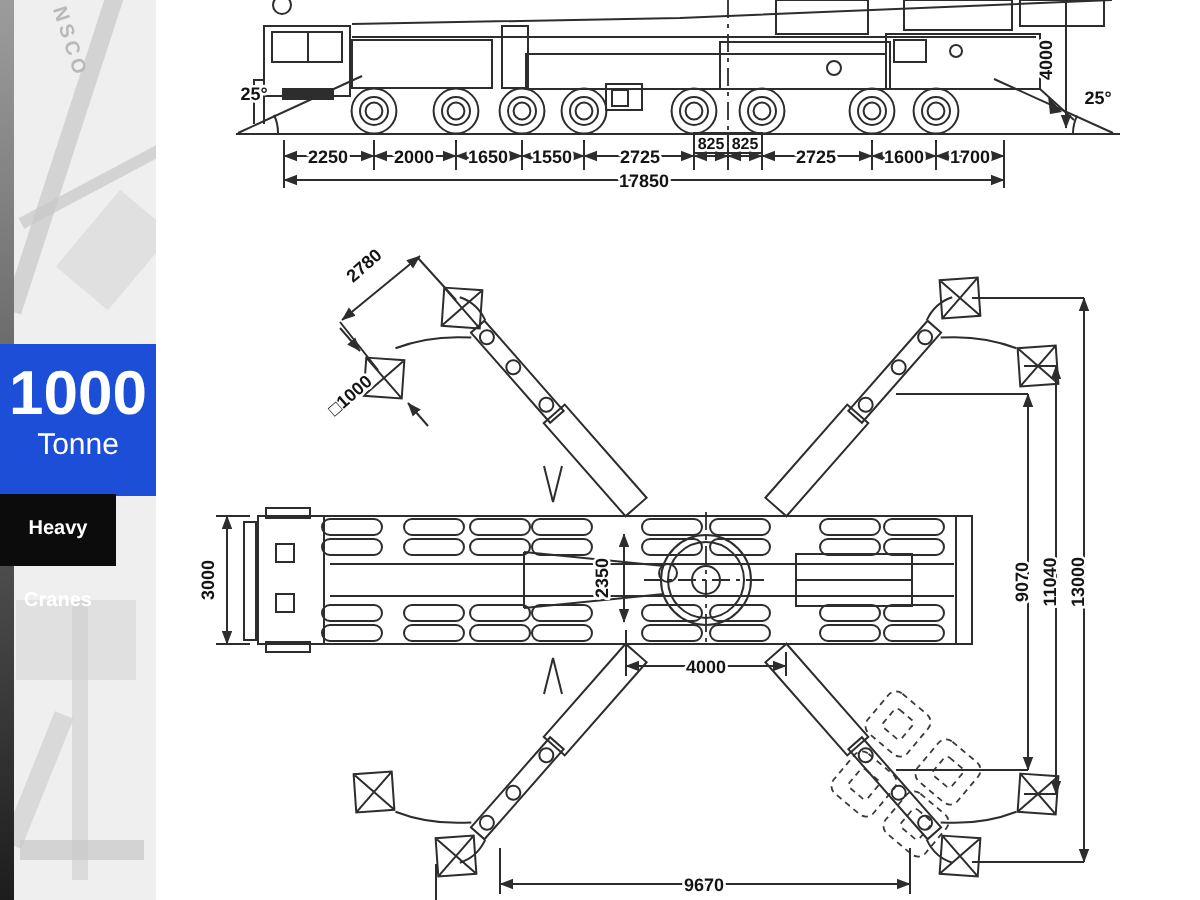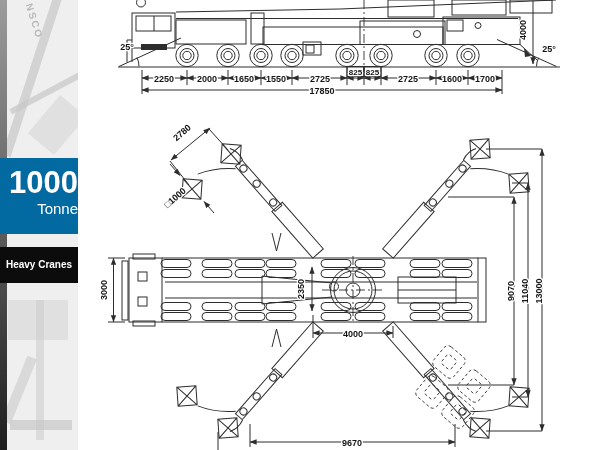--- a/index.html
+++ b/index.html
@@ -6,25 +6,25 @@
   #page{position:relative;width:600px;height:450px;background:#fff;overflow:hidden;
         font-family:"Liberation Sans",sans-serif;}
   
   #sidebar{position:absolute;left:0;top:0;width:78px;height:450px;background:#efefef;overflow:hidden;}
   #edge-strip{position:absolute;left:0;top:0;width:7px;height:450px;
       background:linear-gradient(#9c9c9c,#777 30%,#4a4a4a 65%,#1d1d1d);}
   .photo-shape{position:absolute;background:#d7d7d7;opacity:.65;}
   .photo-line{position:absolute;background:#c8c8c8;opacity:.7;}
   #photo-text{position:absolute;left:34px;top:2px;color:#b9b9b9;font-weight:bold;
       font-size:10px;letter-spacing:2px;transform:rotate(72deg);transform-origin:left top;}
-  #cap-box{position:absolute;left:0;top:158px;width:78px;height:76px;background:#0369a1;
-      color:#fff;text-align:right;}
+  #cap-box{position:absolute;left:0;top:172px;width:78px;height:76px;background:#1d4ed8;
+      color:#fff;text-align:center;}
   #cap-box .cap{font-size:31px;font-weight:bold;letter-spacing:0px;line-height:34px;margin-top:8px;}
   #cap-box .unit{font-size:15px;font-weight:normal;line-height:17px;}
-  #cat-box{position:absolute;left:0;top:247px;width:78px;height:36px;background:#0c0c0c;
+  #cat-box{position:absolute;left:0;top:247px;width:58px;height:36px;background:#0c0c0c;
       color:#fff;text-align:center;}
   #cat-box .cat{font-size:10px;font-weight:bold;line-height:36px;}
   
   svg{position:absolute;left:0;top:0;}
   svg .ln{stroke:#2d2d2d;stroke-width:1;fill:none;}
   svg .fill{fill:#2d2d2d;stroke:none;}
   svg .dash{stroke:#2d2d2d;stroke-width:.9;fill:none;stroke-dasharray:9 3 2 3;}
   svg .ghost{stroke:#3a3a3a;stroke-width:.9;fill:none;stroke-dasharray:3 2.4;}
   svg text{font-family:"Liberation Sans",sans-serif;font-size:9px;font-weight:700;fill:#141414;
       text-anchor:middle;paint-order:stroke;stroke:#fff;stroke-width:2.6px;stroke-linejoin:round;}

